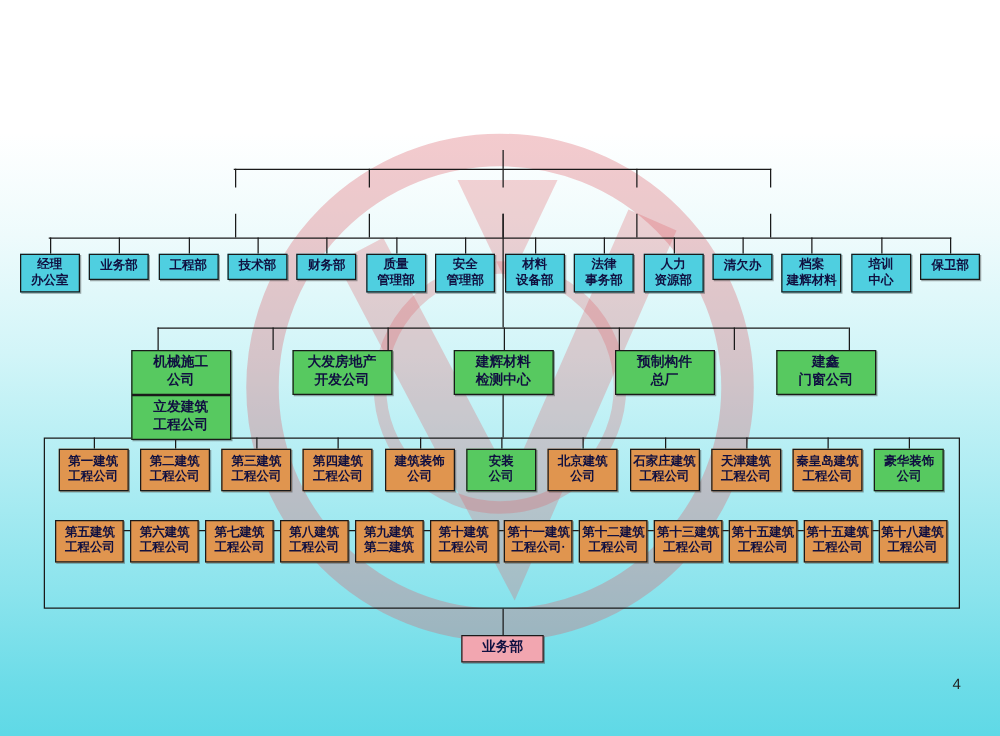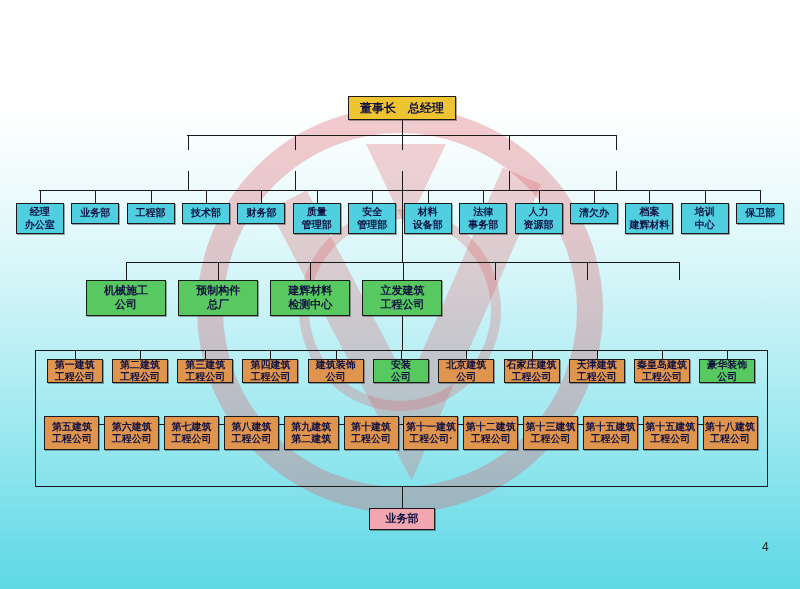--- a/index.html
+++ b/index.html
@@ -22,24 +22,24 @@
   [data-color="yellow"],.yellow{background:var(--c-yellow,#eec431)}
   [data-color="green"],.green{background:var(--c-green,#57c960)}
   [data-color="orange"],.orange{background:var(--c-orange,#e0954f)}
   [data-color="cyan"],.cyan{background:var(--c-cyan,#4fcfe0)}
   [data-color="pink"],.pink{background:var(--c-pink,#f2a6b0)}
   #root-node{position:absolute;left:348px;top:96px;width:108px;height:24px;font-size:12px}
   #row2{left:134px;right:130px;top:150px;grid-template-columns:repeat(5,1fr)}
   #row2 .node{width:74px;height:21px;font-size:12px}
   #row3{left:12px;right:12px;top:203px;grid-template-columns:repeat(14,1fr)}
   #row3 .node{width:48px;min-height:21px;font-size:10px;padding:2px 1px}
-  #row4{left:80px;right:75px;top:280px;grid-template-columns:repeat(7,1fr)}
+  #row4{left:80px;right:75px;top:280px;grid-template-columns:repeat(5,1fr)}
   #row4 .node{width:80px;height:36px;font-size:11px}
   #row5{left:42px;right:40px;top:359px;grid-template-columns:repeat(11,1fr)}
-  #row5 .node{width:56px;height:24px;font-size:10px}
+  #row5 .node{width:56px;height:34px;font-size:10px}
   #row6{left:42px;right:40px;top:416px;grid-template-columns:repeat(12,1fr)}
   #row6 .node{width:55px;height:34px;font-size:10px}
   #bottom-node{position:absolute;left:369px;top:508px;width:66px;height:22px;font-size:11px}
   .page-num{position:absolute;left:762px;top:540px;font-size:12px;color:#222;z-index:4}
 </style>
 </head>
 <body>
 
 <div class="stage">
 
@@ -120,21 +120,20 @@
       <div class="drop" style="left: 45.8333%;"></div>
       <div class="drop" style="left: 54.1667%;"></div>
       <div class="drop" style="left: 62.5%;"></div>
       <div class="drop" style="left: 70.8333%;"></div>
       <div class="drop" style="left: 79.1667%;"></div>
       <div class="drop" style="left: 87.5%;"></div>
       <div class="drop" style="left: 95.8333%;"></div>
     </div>
   <div class="vline" style="left:402px;top:487px;height:21px"></div>
 
-  <div class="node" id="root-node" data-color="yellow">董事长　总经理</div>
 
 
   <div class="row" id="row3">
     <div class="node cyan">经理
 办公室</div>
     <div class="node cyan">业务部</div>
     <div class="node cyan">工程部</div>
     <div class="node cyan">技术部</div>
     <div class="node cyan">财务部</div>
     <div class="node cyan">质量
@@ -151,24 +150,28 @@
     <div class="node cyan">档案
 建辉材料</div>
     <div class="node cyan">培训
 中心</div>
     <div class="node cyan">保卫部</div>
   </div>
 
   <div class="row" id="row4">
     <div class="node green">机械施工
 公司</div>
+    <div class="node green">大发房地产
+开发公司</div>
+    <div class="node green">建辉材料
+检测中心</div>
     <div class="node green">预制构件
 总厂</div>
-    <div class="node green">建辉材料
-检测中心</div>
+    <div class="node green">建鑫
+门窗公司</div>
     <div class="node green">立发建筑
 工程公司</div>
   </div>
 
   <div class="row" id="row5">
     <div class="node" data-color="orange">第一建筑
 工程公司</div>
     <div class="node" data-color="orange">第二建筑
 工程公司</div>
     <div class="node" data-color="orange">第三建筑

